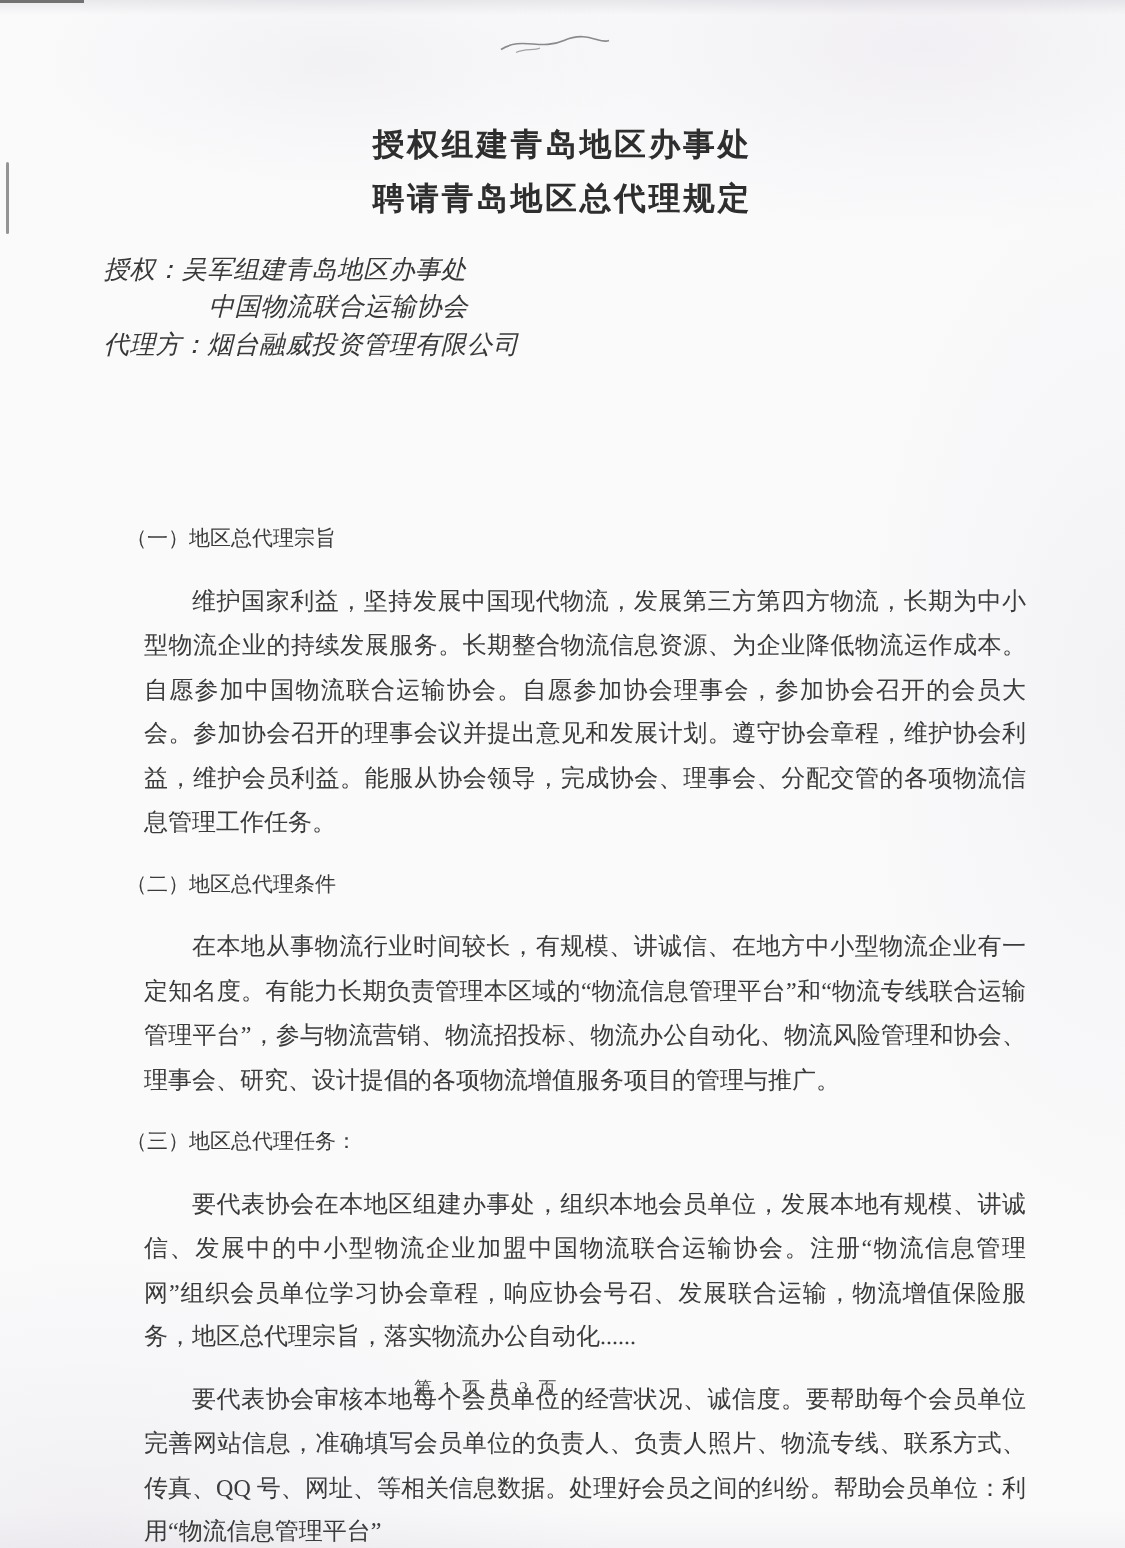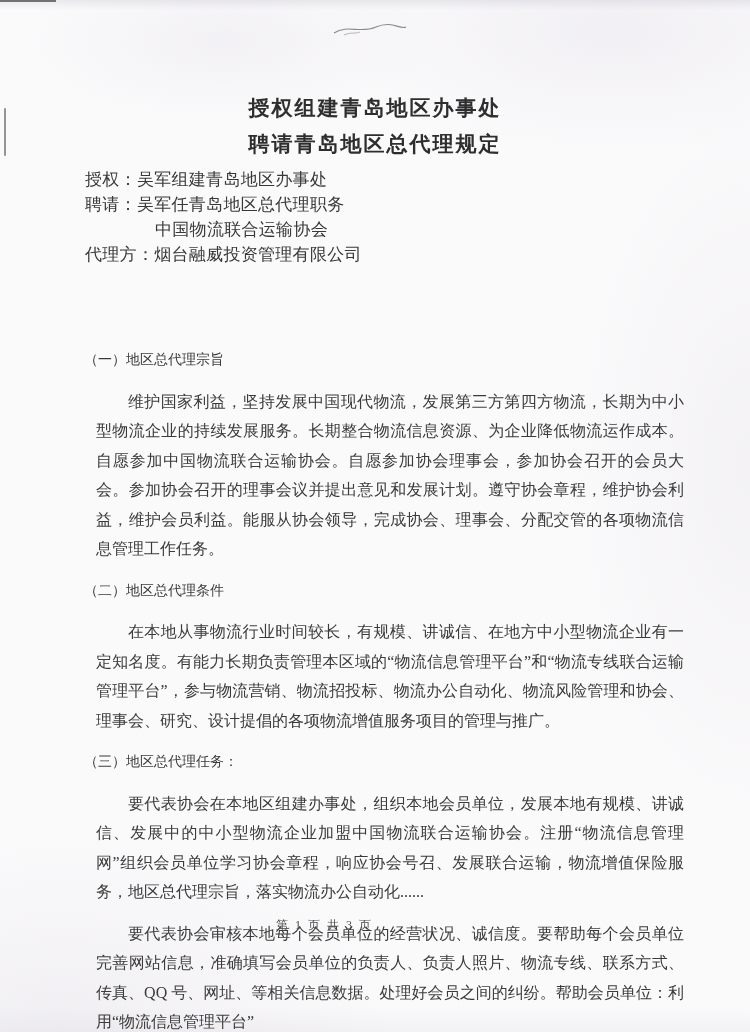--- a/index.html
+++ b/index.html
@@ -41,29 +41,29 @@
   }
   .title-block {
     position: absolute; top: 78px; left: 0;
     width: 750px;
     text-align: center;
     font-weight: bold;
     font-size: 21px;
     line-height: 36px;
     letter-spacing: 2px;
     color: #2e2e2e;
-    margin-top: 12px;
   }
   .preamble {
-    position: absolute; top: 167px; left: 85px;
+    position: absolute; top: 167px; left: 69px;
     width: 620px;
     font-size: 17px;
     line-height: 25px;
     letter-spacing: 0.3px;
     color: #383838;
+    font-style: italic;
   }
   .pre-row { white-space: nowrap; }
   .pre-row.cont { padding-left: 70px; }
   .body-flow {
     position: absolute; top: 345px; left: 84px;
     width: 612px;
     font-size: 16px;
     line-height: 29.5px;
     color: #3b3b3b;
     text-align: justify;
@@ -102,23 +102,20 @@
 
   <div class="title-block">
     <div>授权组建青岛地区办事处</div>
     <div>聘请青岛地区总代理规定</div>
   </div>
 
   <div class="preamble">
     <div class="pre-row">
       <span>授权：</span><span>吴军组建青岛地区办事处</span>
     </div>
-    <div class="pre-row">
-      <span>聘请：</span><span>吴军任青岛地区总代理职务</span>
-    </div>
     <div class="pre-row cont">
       <span>中国物流联合运输协会</span>
     </div>
     <div class="pre-row">
       <span>代理方：</span><span>烟台融威投资管理有限公司</span>
     </div>
   </div>
 
   <div class="body-flow">
     <h2>（一）地区总代理宗旨</h2>

